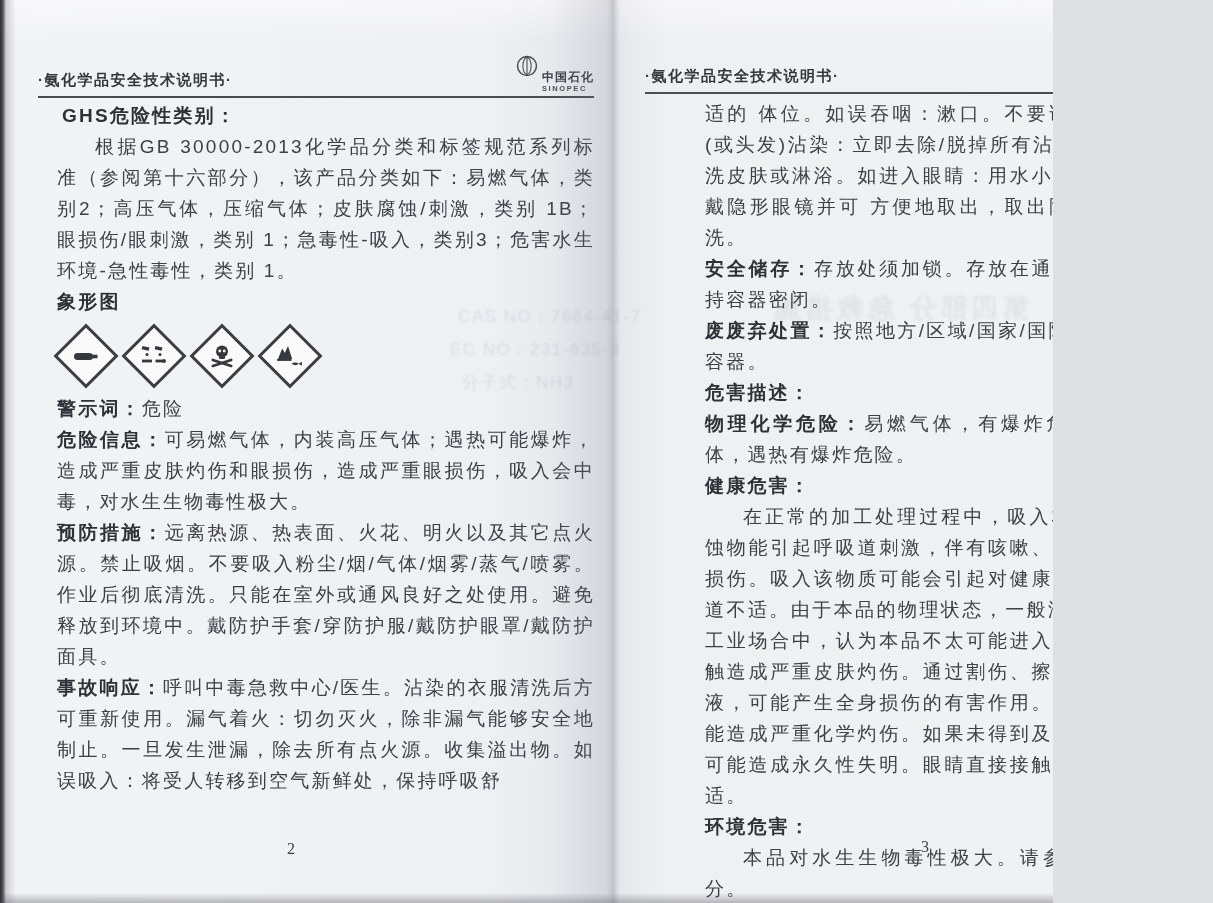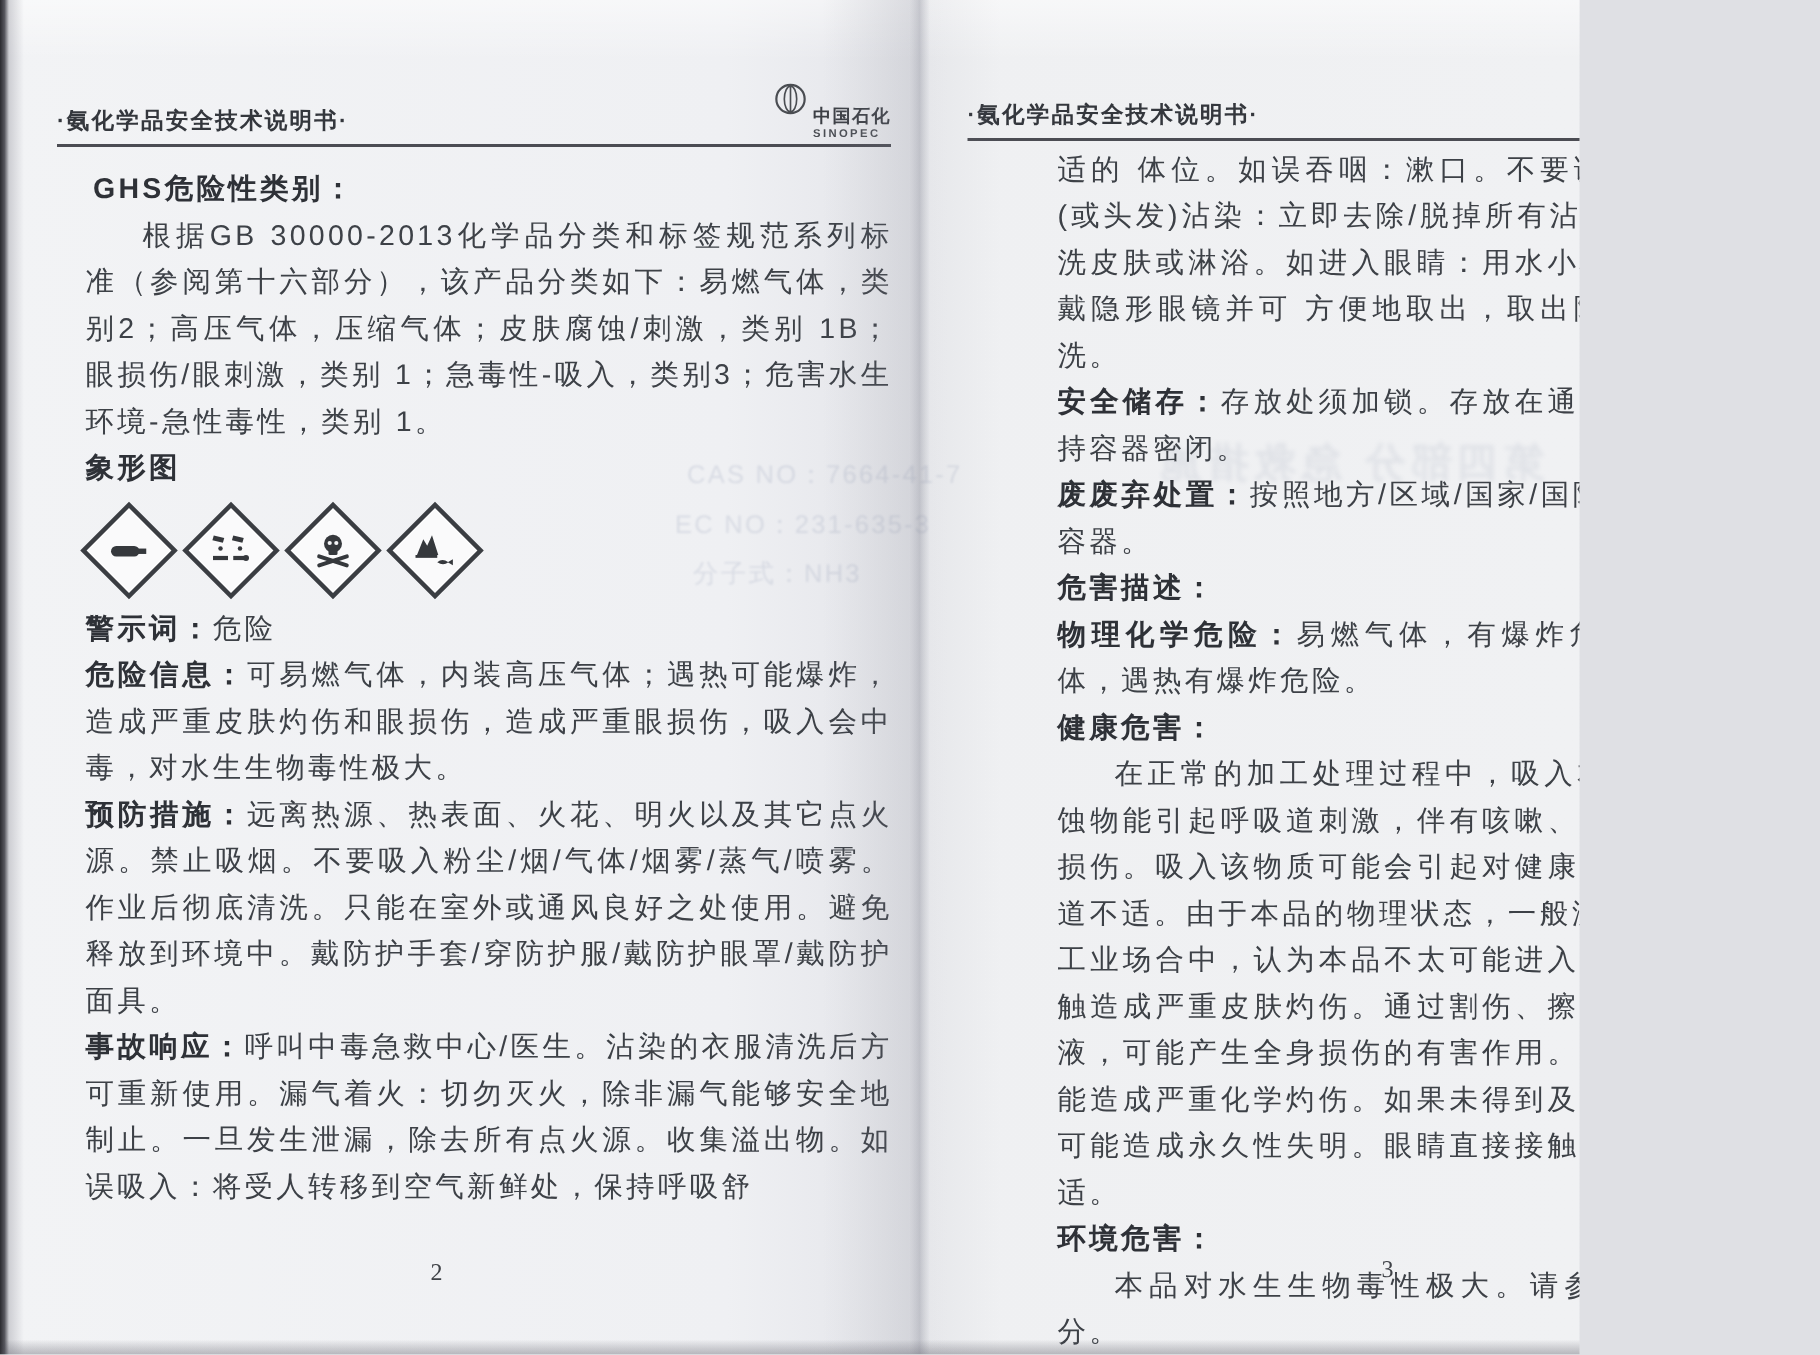--- a/index.html
+++ b/index.html
@@ -92,21 +92,21 @@
           <ellipse cx="12" cy="12" rx="4.5" ry="9.4" fill="none" stroke="#4a4d52" stroke-width="1.2"></ellipse>
           <line x1="12" y1="1.8" x2="12" y2="22.2" stroke="#4a4d52" stroke-width="1.2"></line>
         </svg>
         <span class="brand-text">
           <span class="brand-cn">中国石化</span>
           <span class="brand-en">SINOPEC</span>
         </span>
       </span>
     </div>
 
-    <div class="col" style="left:57px;top:111px;width:538px;">
+    <div class="col" style="left:57px;top:100px;width:538px;">
       <div class="hline" style="padding-left:5px;">GHS危险性类别：</div>
       <p class="indent">根据GB 30000-2013化学品分类和标签规范系列标准（参阅第十六部分），该产品分类如下：易燃气体，类别2；高压气体，压缩气体；皮肤腐蚀/刺激，类别 1B；眼损伤/眼刺激，类别 1；急毒性-吸入，类别3；危害水生环境-急性毒性，类别 1。</p>
       <div class="hline">象形图</div>
 
       <div class="picto-row">
         <div class="ghs">
           <svg class="g" viewBox="0 0 30 30">
             <rect x="3" y="12" width="19" height="7" rx="3.5" fill="#35383c"></rect>
             <rect x="21" y="13.7" width="5.5" height="3.6" fill="#35383c"></rect>
           </svg>

